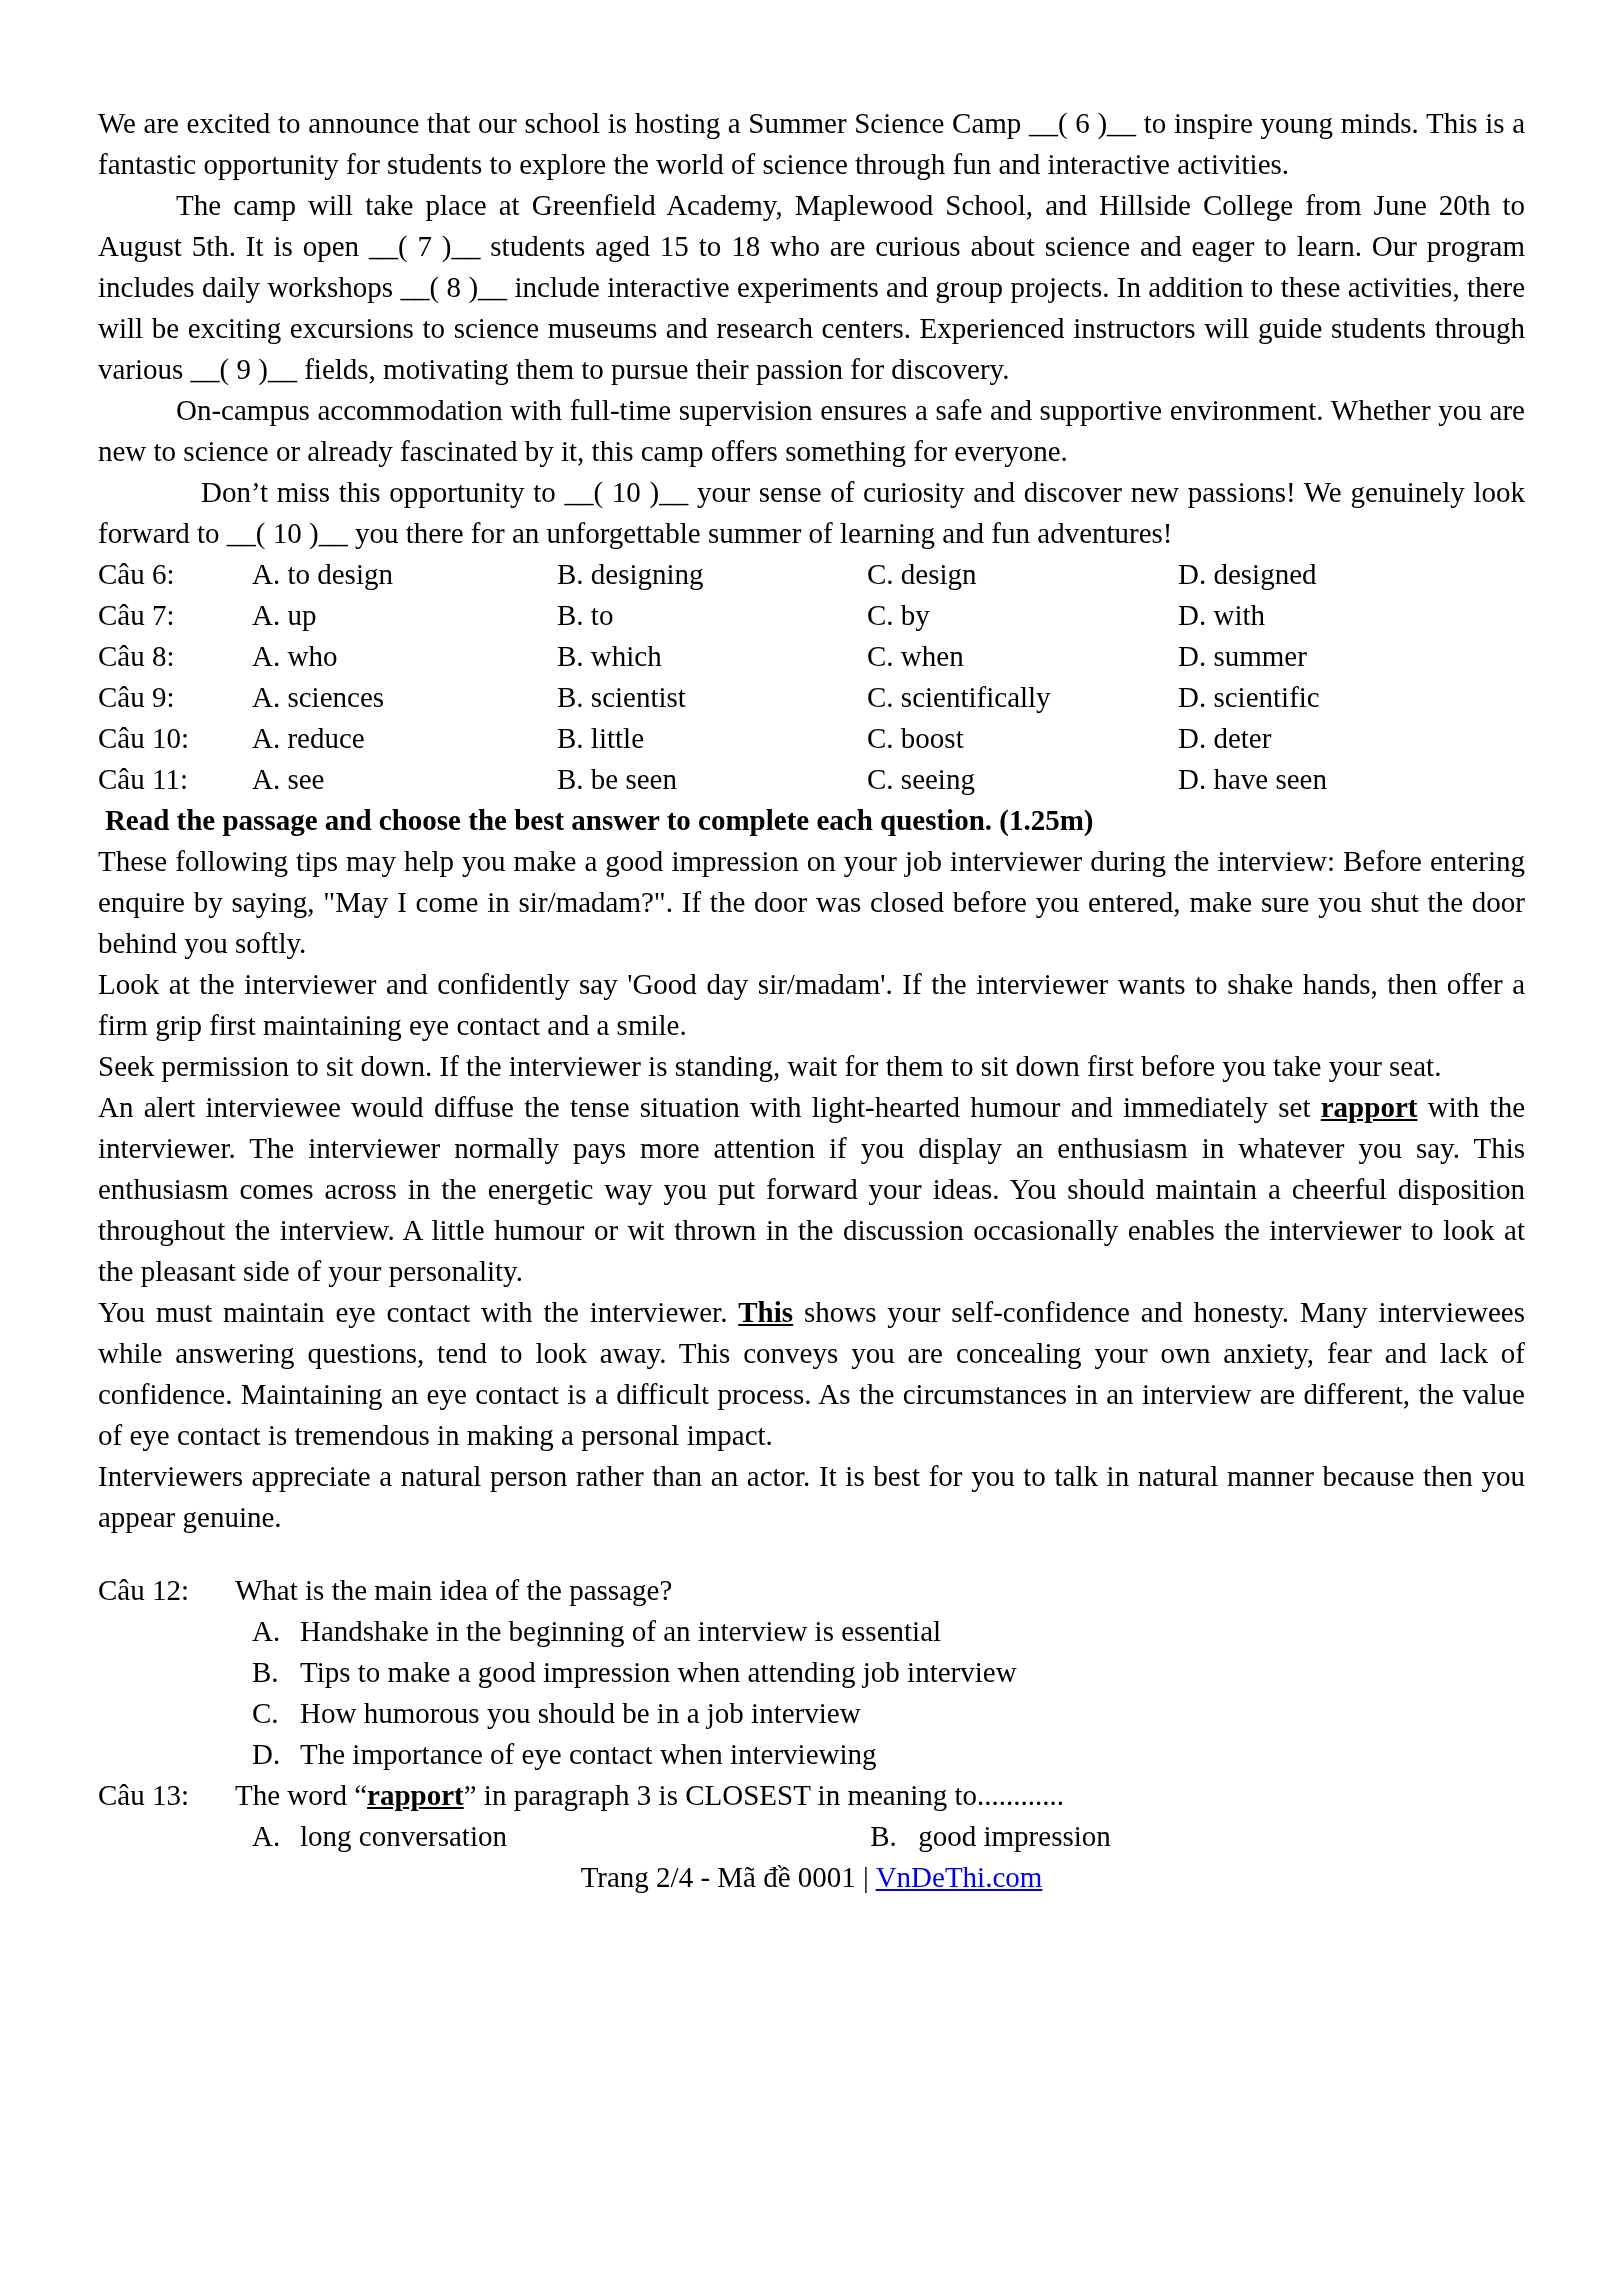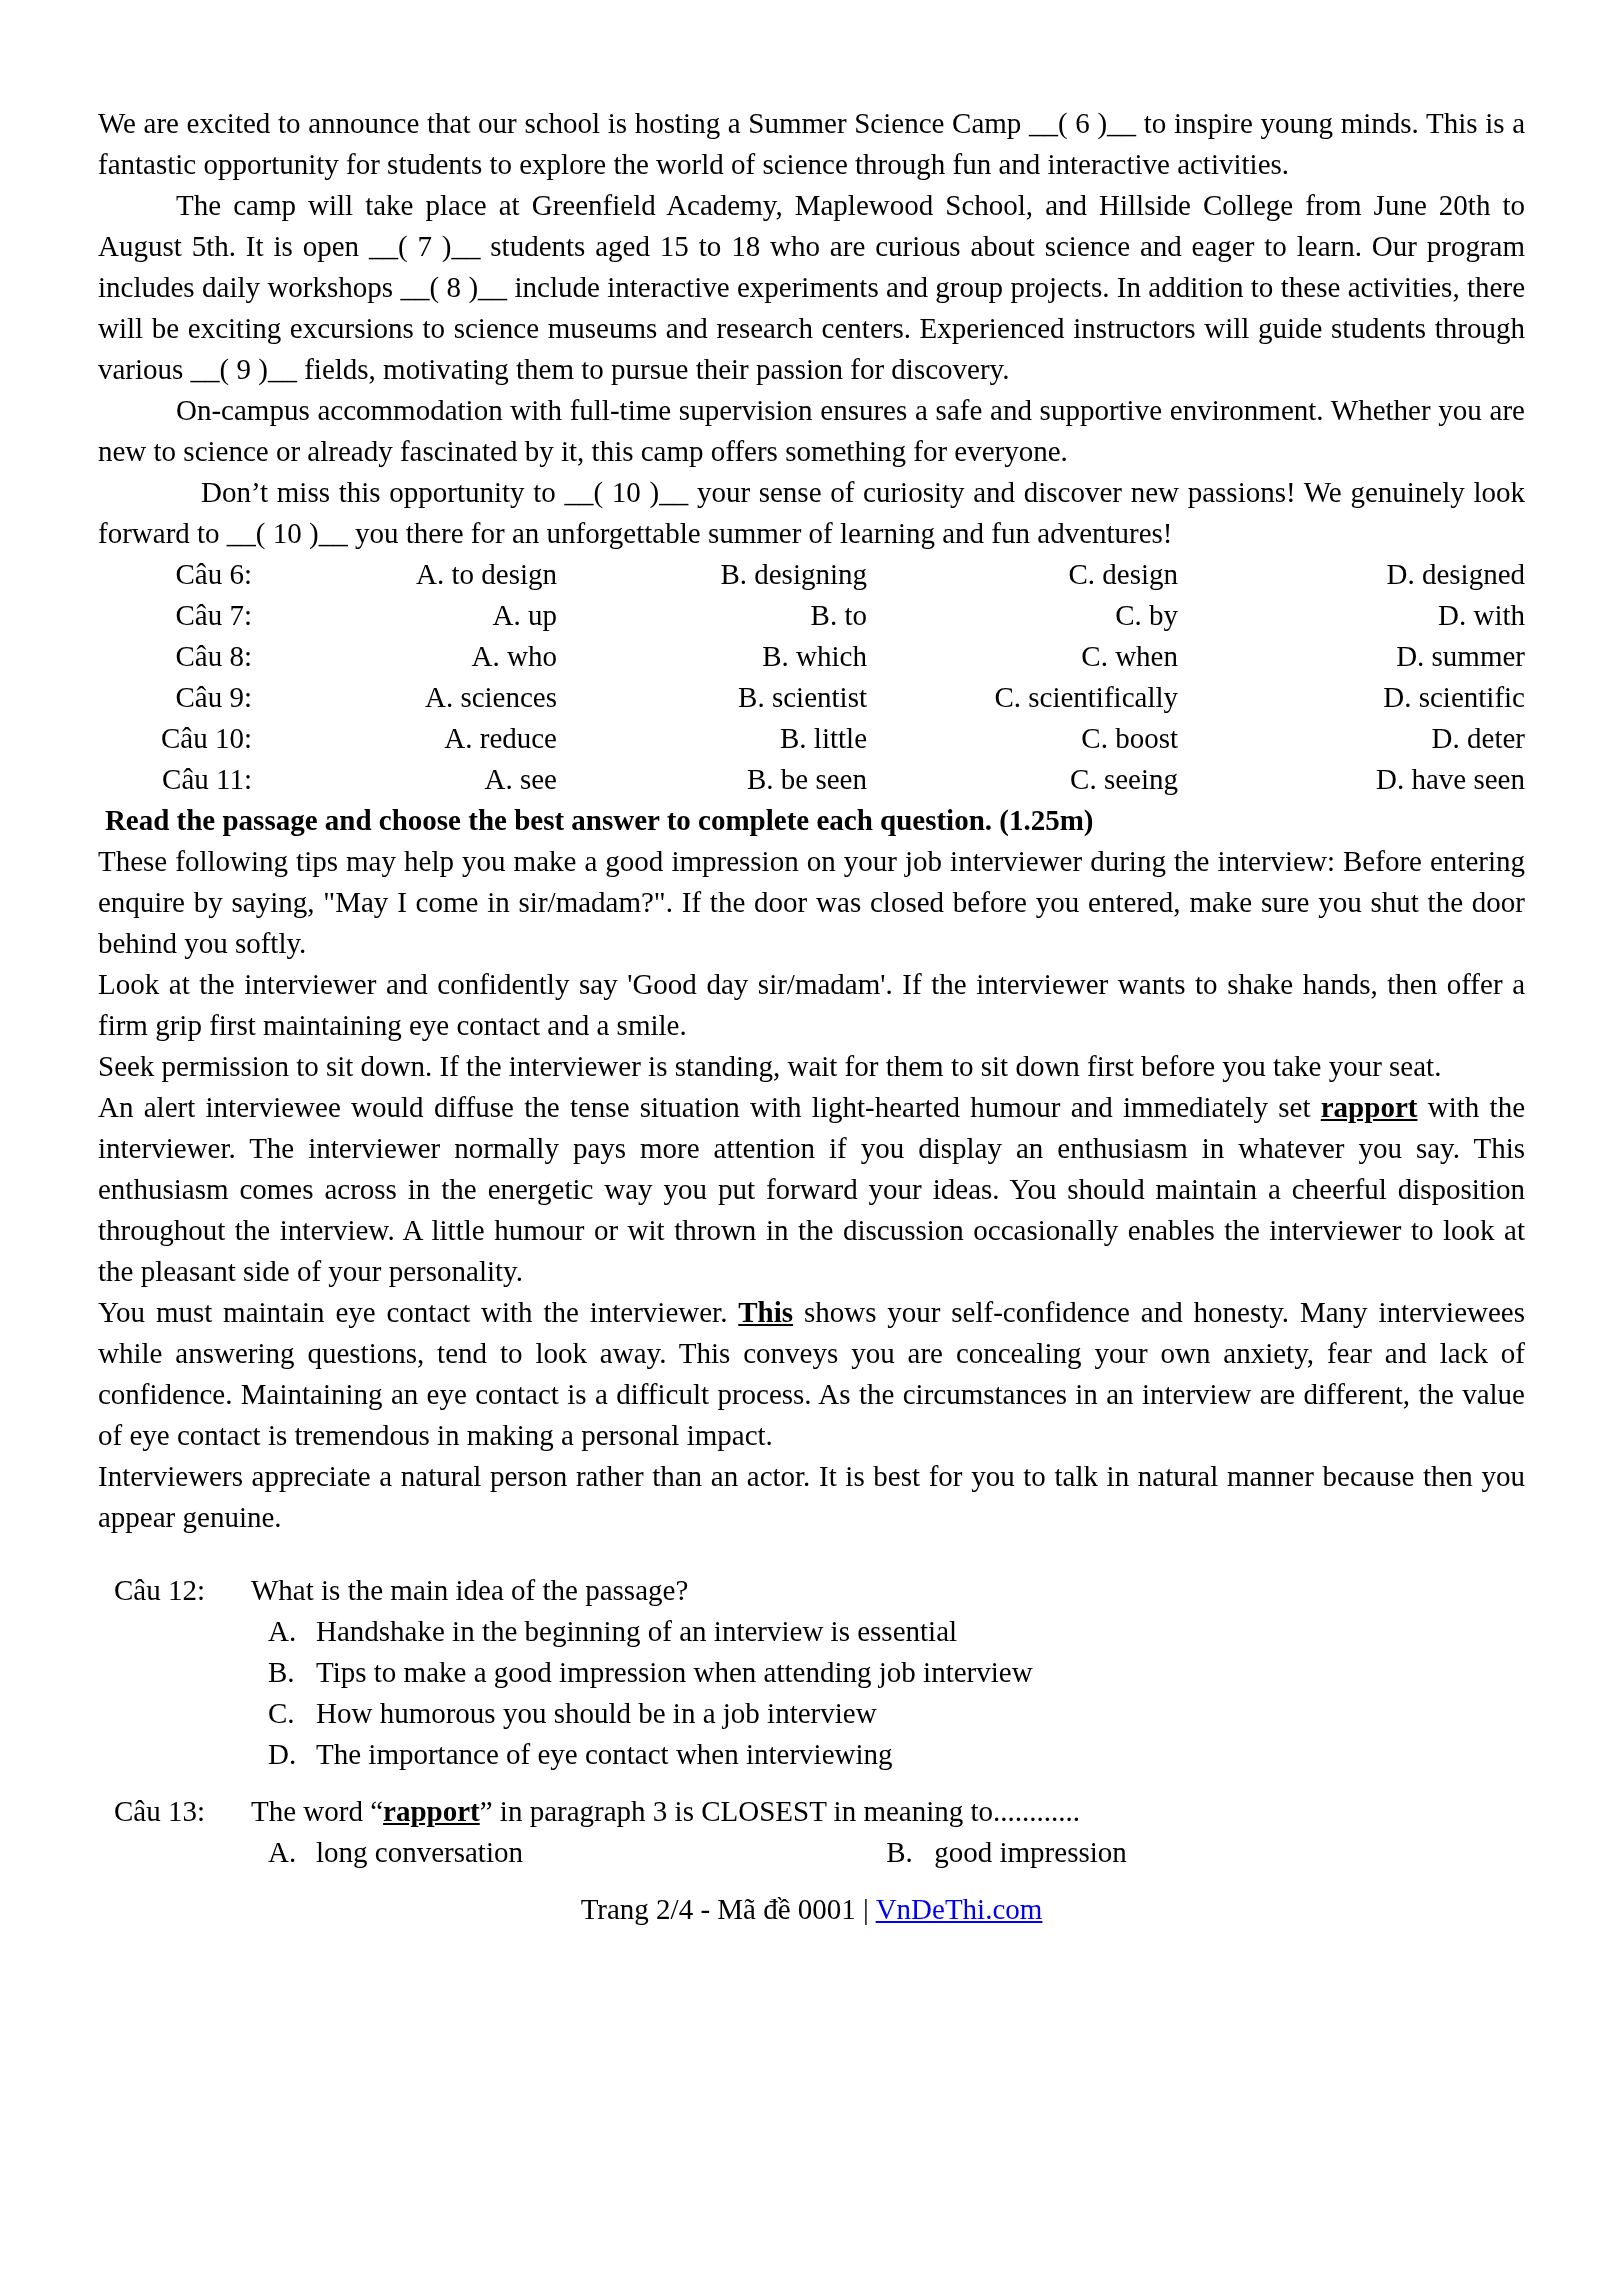--- a/index.html
+++ b/index.html
@@ -23,28 +23,27 @@
   }
   p.bt {
     margin: 0;
     text-align: justify;
   }
   .ind-1 { text-indent: 78px; }
   .ind-2 { text-indent: 103px; }
   .mcq-row {
     display: grid;
     grid-template-columns: 154px 305px 310px 311px 1fr;
-    text-align: right;
   }
   .section-heading {
     font-weight: bold;
     margin: 18.6px 0 0 0;
     padding-left: 6.9px;
   }
-  .q-block { margin: 16px; font-family: Liberation Serif, serif; }
+  .q-block { margin: 0; font-family: Liberation Serif, serif; }
   .q-block-12 { margin-top: 32px; }
   .q-line { display: flex; }
   .q-label { flex: 0 0 137px; }
   .q-options { padding-left: 154px; }
   .opt-letter { display: inline-block; width: 48px; }
   .q13-options { padding-left: 154px; }
   .q13-optA { display: inline-block; width: 611px; }
   .keyword { font-weight: bold; text-decoration: underline; }
   .footer { text-align: center; }
   .footer a { color: #0000EE; text-decoration: underline; cursor: pointer; }

